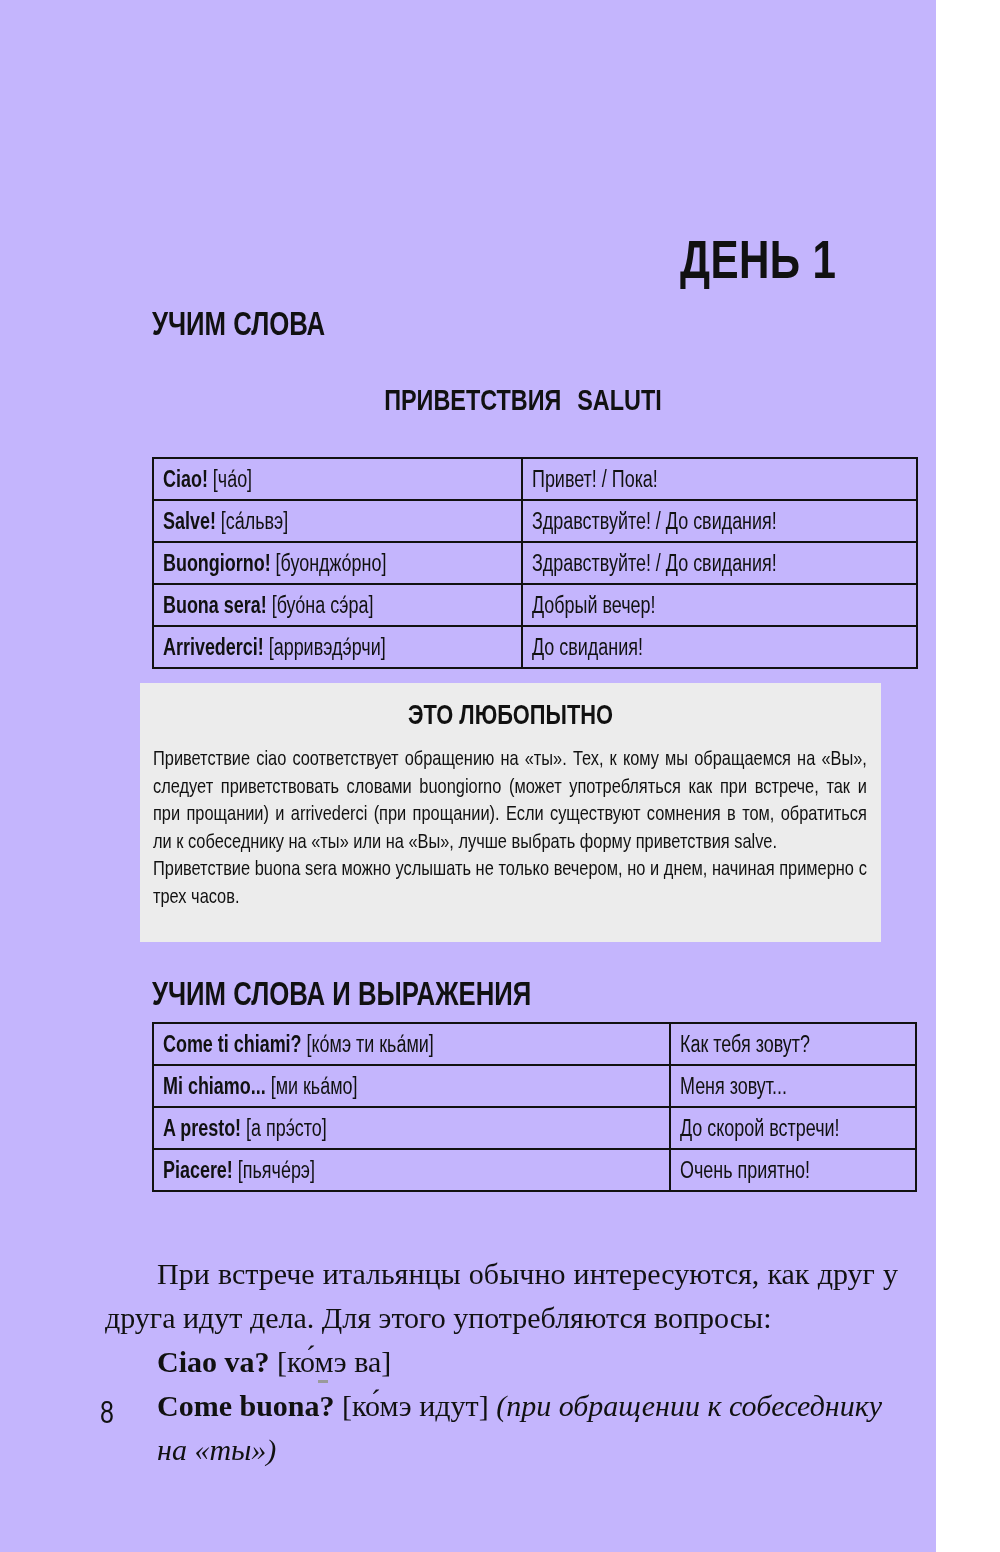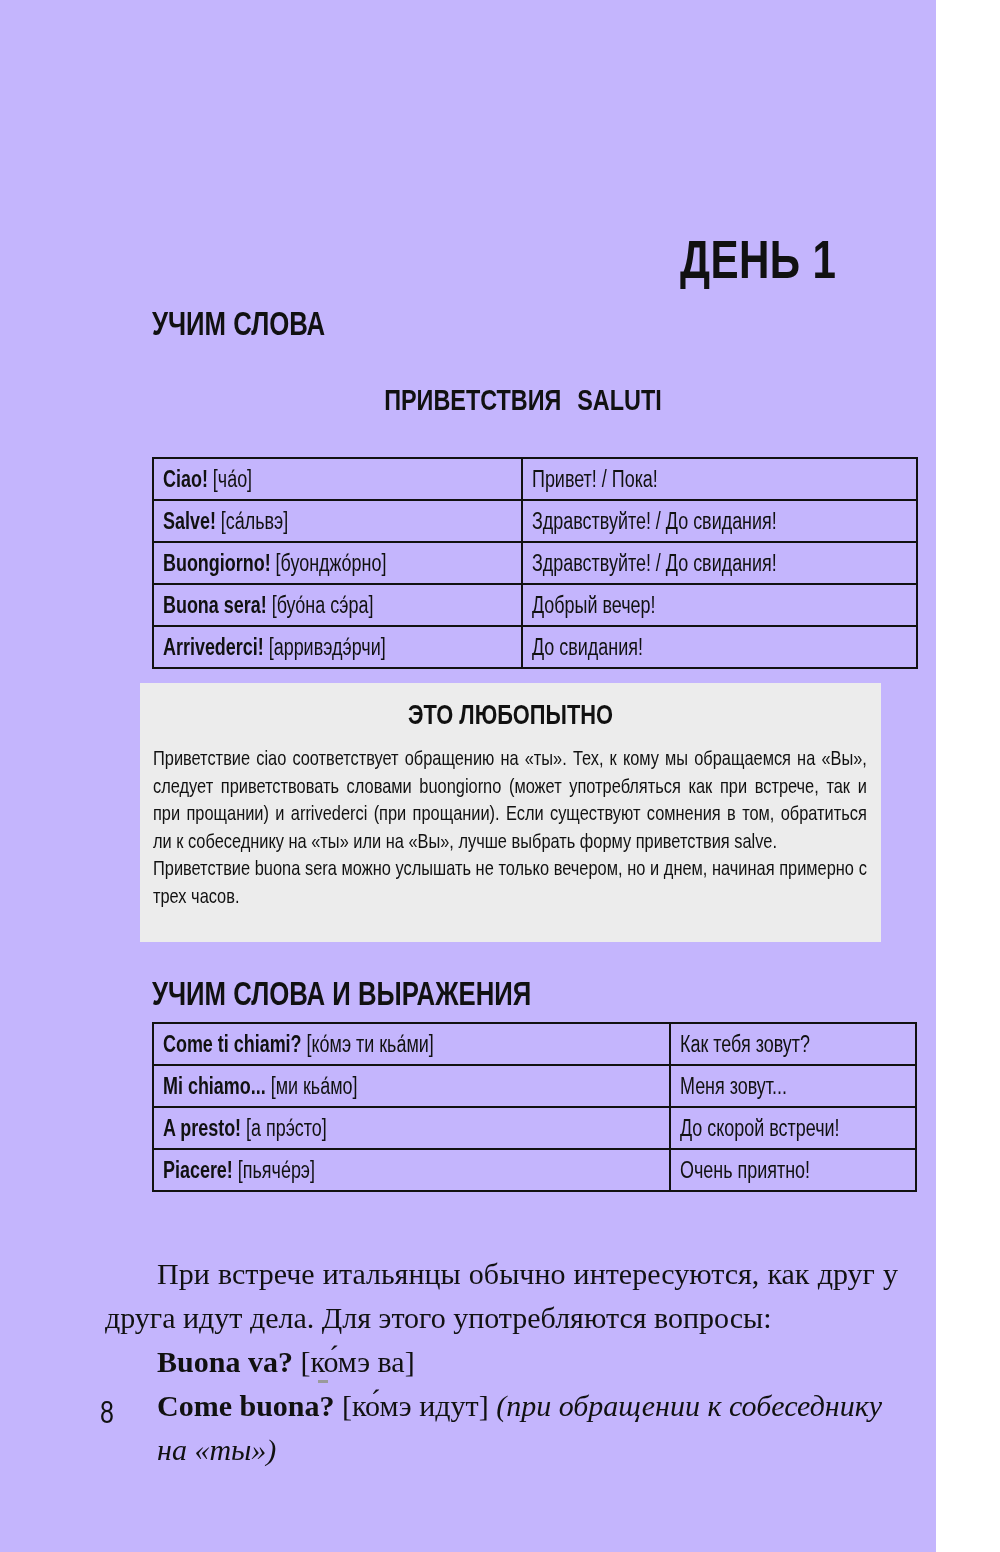--- a/index.html
+++ b/index.html
@@ -144,21 +144,21 @@
       </tr>
       <tr>
         <td class="c1"><span class="cnd-il"><span class="it">Piacere!</span> <span>[пьяче́рэ]</span></span></td>
         <td class="c2"><span class="cnd-il">Очень приятно!</span></td>
       </tr>
     </tbody>
   </table>
 
   <div class="bottom-text">
     <p class="p-just">При встрече итальянцы обычно интересуются, как друг у друга идут дела. Для этого употребляются вопросы:</p>
-    <p class="q-line"><span class="q-it">Buona va?</span><span> [ко́мэ ва]</span></p>
+    <p class="q-line"><span class="q-it">Ciao va?</span><span> [ко́мэ ва]</span></p>
     <p class="q-line"><span class="q-it">Come buona?</span><span> [ко́мэ идут] </span><span class="q-note">(при обращении к собеседнику на «ты»)</span></p>
   </div>
 
   <div class="pagenum">
     <span class="cnd-il">8</span>
   </div>
 
   <div class="speck"></div>
 
 </div>

